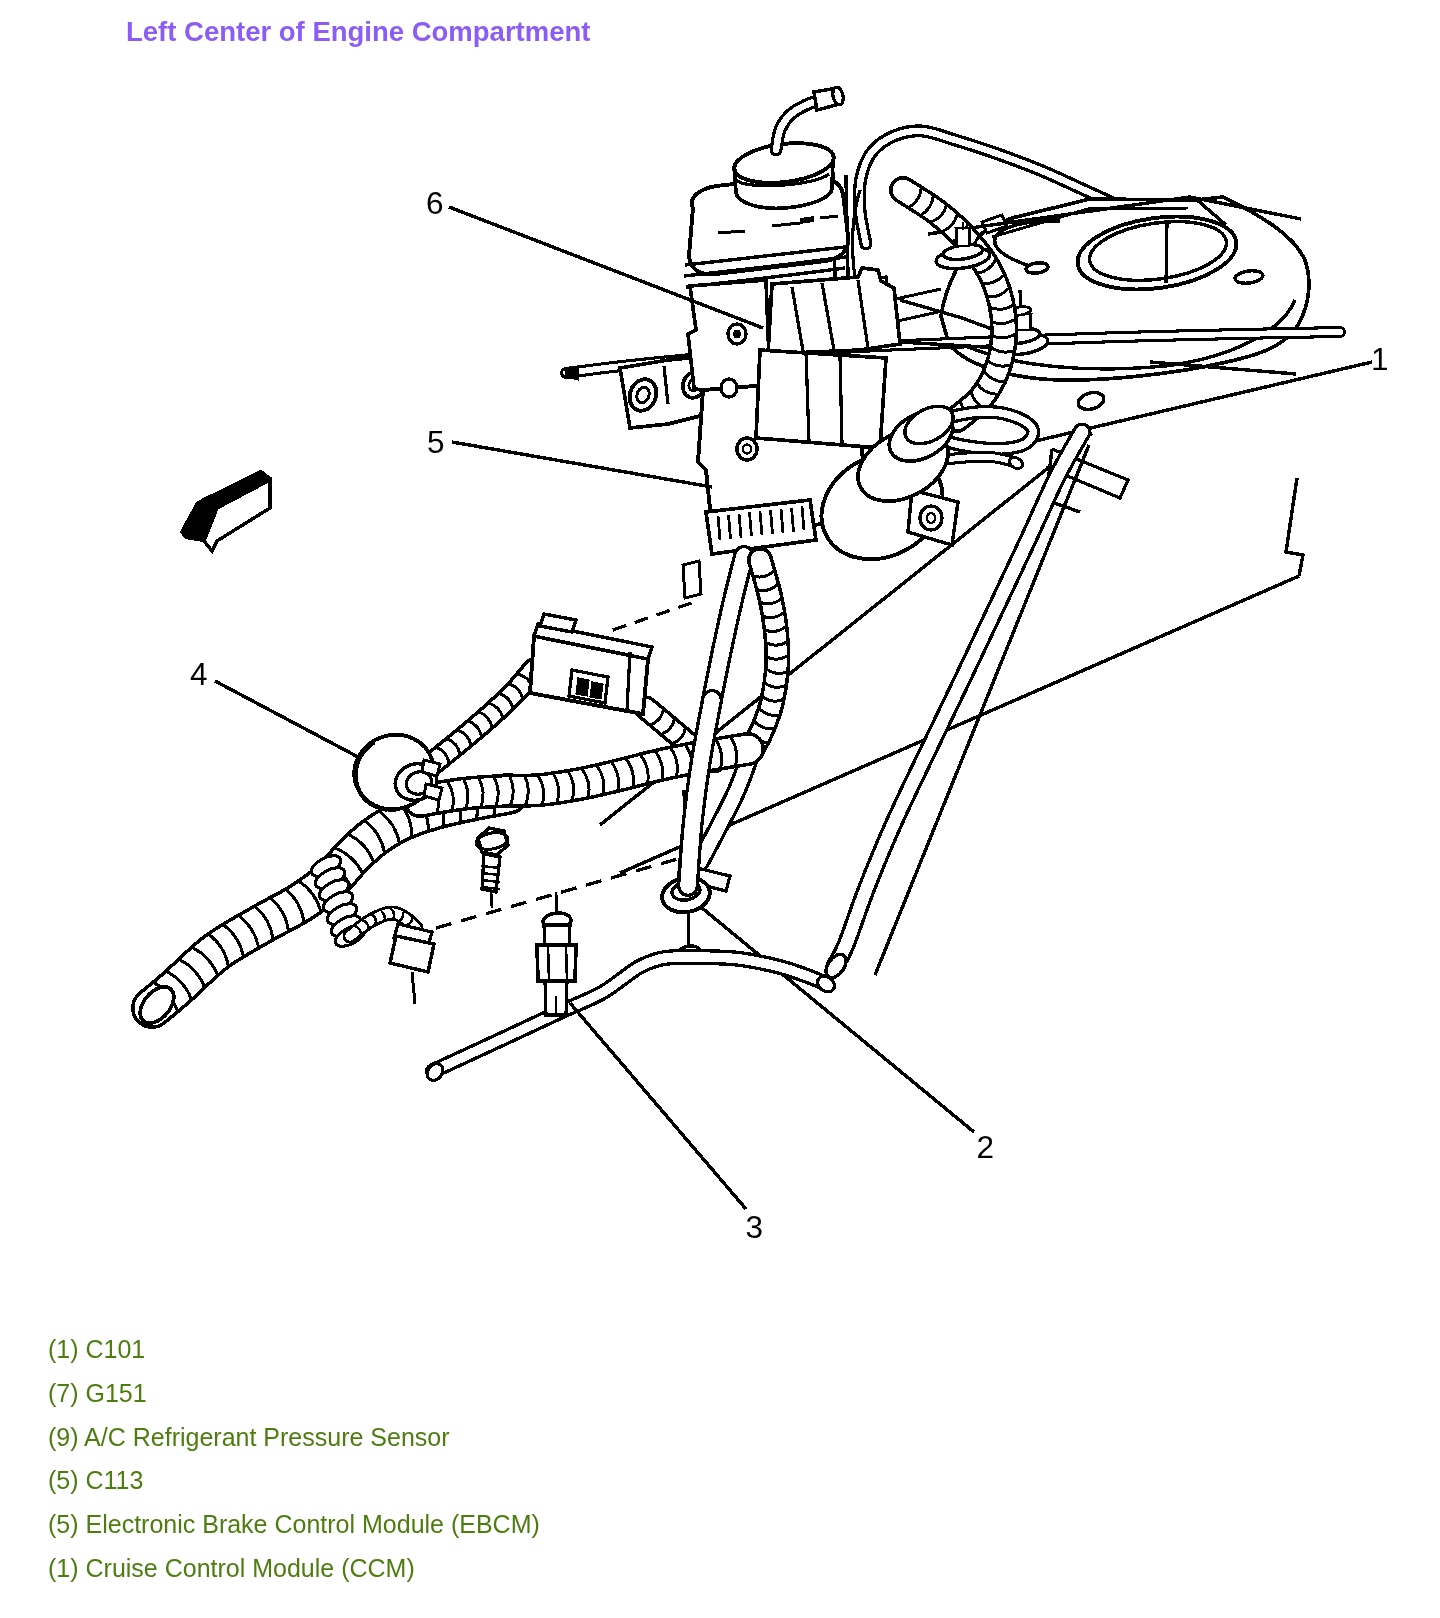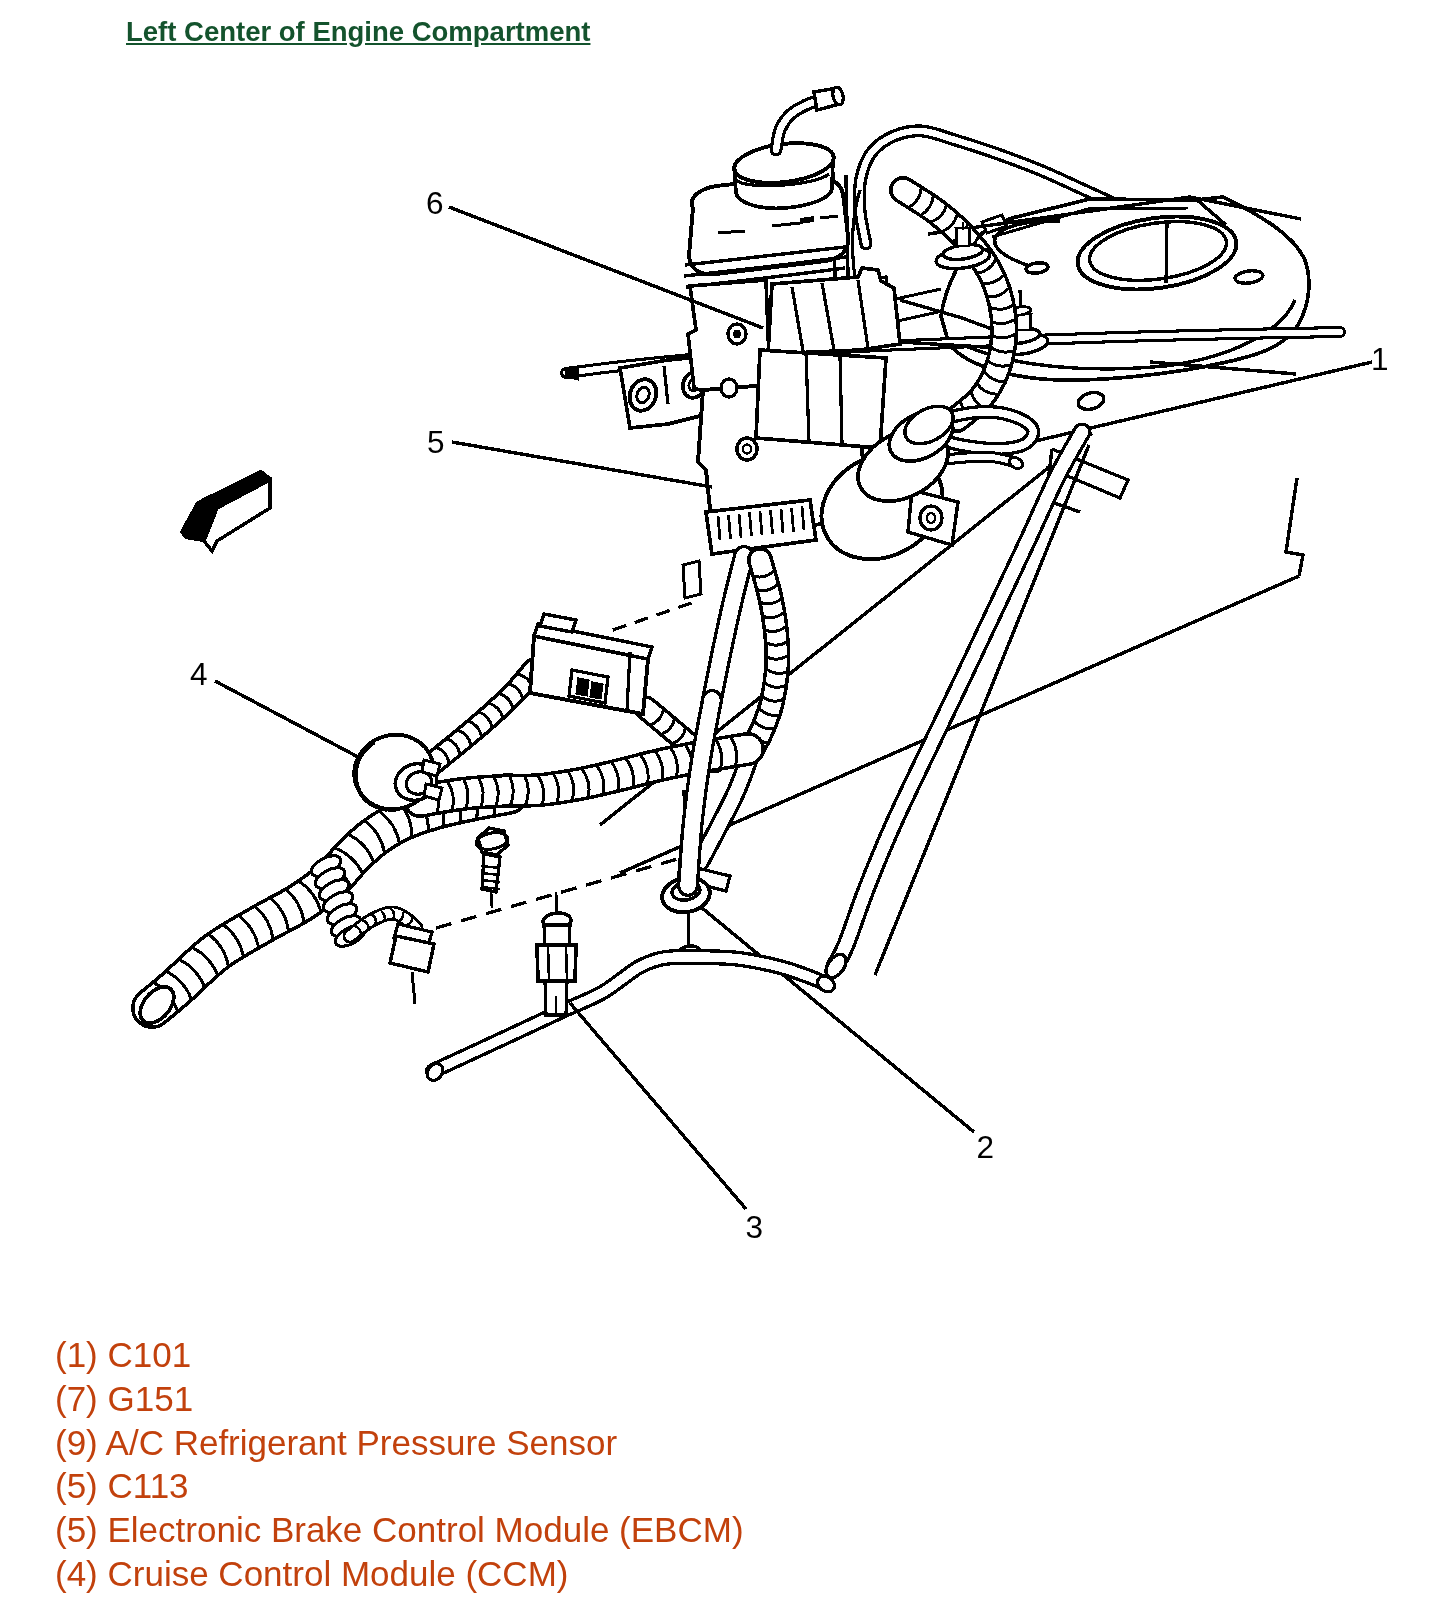--- a/index.html
+++ b/index.html
@@ -1,16 +1,16 @@
 <!DOCTYPE html>
 <html><head><meta charset="utf-8">
 <style>
 html,body{margin:0;padding:0;background:#fff;width:1440px;height:1618px;overflow:hidden;-webkit-font-smoothing:antialiased;}
-#ttl{position:absolute;left:126px;top:16px;font-family:"Liberation Sans",sans-serif;font-weight:bold;font-size:27.5px;color:#14532d;white-space:nowrap;text-decoration:underline;}
-.lg{position:absolute;left:55px;font-family:"Liberation Sans",sans-serif;font-size:35px;color:#c2410c;white-space:nowrap;}
+#ttl{position:absolute;left:126px;top:16px;font-family:"Liberation Sans",sans-serif;font-weight:bold;font-size:27.5px;color:#8b5cf6;white-space:nowrap;}
+.lg{position:absolute;left:48px;font-family:"Liberation Sans",sans-serif;font-size:25px;color:#4d7c0f;white-space:nowrap;}
 </style></head>
 <body>
 <div style="position:absolute;left:0;top:0"><svg width="1440" height="1618" viewBox="0 0 1440 1618" shape-rendering="crispEdges">
 <rect width="1440" height="1618" fill="#fff"></rect>
 <path d="M 866.0,244.0 C 865.0,238.3 860.8,221.0 860.0,210.0 C 859.2,199.0 859.0,187.7 861.0,178.0 C 863.0,168.3 866.5,159.0 872.0,152.0 C 877.5,145.0 885.7,139.5 894.0,136.0 C 902.3,132.5 911.8,130.3 922.0,131.0 C 932.2,131.7 942.8,136.3 955.0,140.0 C 967.2,143.7 980.8,148.0 995.0,153.0 C 1009.2,158.0 1025.8,164.2 1040.0,170.0 C 1054.2,175.8 1067.8,182.5 1080.0,188.0 C 1092.2,193.5 1107.5,200.5 1113.0,203.0" stroke="#000" stroke-width="13" fill="none" stroke-linecap="round" stroke-linejoin="round"></path>
 <path d="M 866.0,244.0 C 865.0,238.3 860.8,221.0 860.0,210.0 C 859.2,199.0 859.0,187.7 861.0,178.0 C 863.0,168.3 866.5,159.0 872.0,152.0 C 877.5,145.0 885.7,139.5 894.0,136.0 C 902.3,132.5 911.8,130.3 922.0,131.0 C 932.2,131.7 942.8,136.3 955.0,140.0 C 967.2,143.7 980.8,148.0 995.0,153.0 C 1009.2,158.0 1025.8,164.2 1040.0,170.0 C 1054.2,175.8 1067.8,182.5 1080.0,188.0 C 1092.2,193.5 1107.5,200.5 1113.0,203.0" stroke="#fff" stroke-width="6.3999999999999995" fill="none" stroke-linecap="round" stroke-linejoin="round"></path>
 
 <path d="M 941,316 C 945,288 962,250 988,228 L 1012,218 L 1090,199 L 1196,200 L 1223,197 C 1262,216 1297,237 1306,263 C 1313,287 1307,313 1294,331 C 1278,349 1255,356 1222,363 C 1178,373 1110,381 1061,380 C 1018,379 968,368 949,344 Z" fill="#fff" stroke="#000" stroke-width="3.6799999999999997" stroke-linecap="butt"></path>
 
 <path d="M 957,342 C 1010,368 1090,373 1165,366 C 1230,358 1282,332 1295,300" fill="none" stroke="#000" stroke-width="3.4499999999999997" stroke-linecap="butt"></path>
@@ -472,12 +472,12 @@
 <text x="1371" y="370" font-family="Liberation Sans, sans-serif" font-size="31.5" fill="#000">1</text>
 <text x="976.5" y="1158" font-family="Liberation Sans, sans-serif" font-size="31.5" fill="#000">2</text>
 <text x="745.5" y="1238" font-family="Liberation Sans, sans-serif" font-size="31.5" fill="#000">3</text>
 </svg></div>
 <div id="ttl">Left Center of Engine Compartment</div>
 <div class="lg" style="top:1334.5px">(1) C101</div>
 <div class="lg" style="top:1378.5px">(7) G151</div>
 <div class="lg" style="top:1422.5px">(9) A/C Refrigerant Pressure Sensor</div>
 <div class="lg" style="top:1465.5px">(5) C113</div>
 <div class="lg" style="top:1509.5px">(5) Electronic Brake Control Module (EBCM)</div>
-<div class="lg" style="top:1553.5px">(4) Cruise Control Module (CCM)</div>
+<div class="lg" style="top:1553.5px">(1) Cruise Control Module (CCM)</div>
 </body></html>

